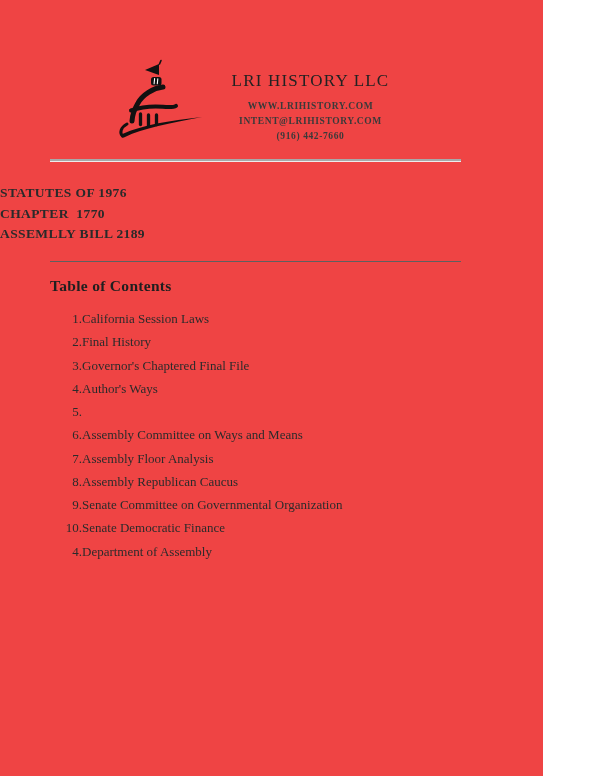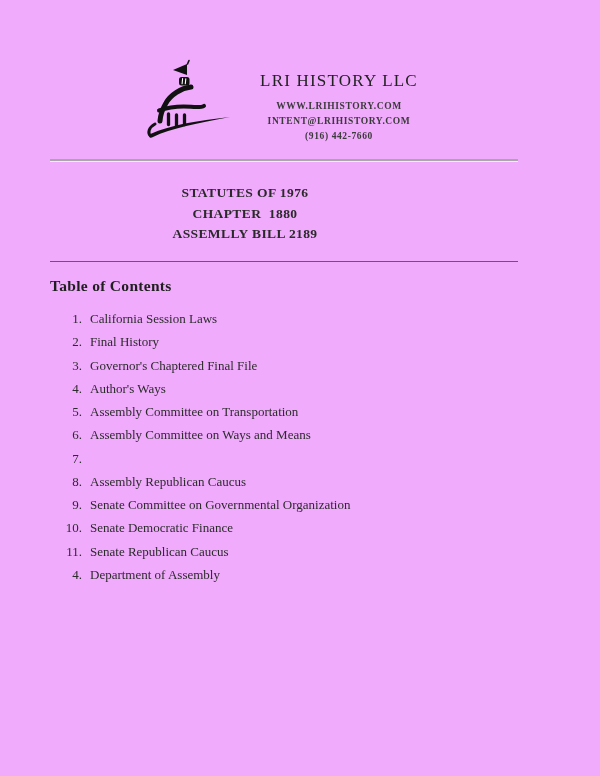--- a/index.html
+++ b/index.html
@@ -2,23 +2,23 @@
 <html><head>
 <meta charset="utf-8">
 <style>
   html, body {
     margin: 0;
     padding: 0;
     background: #ffffff;
   }
   .page {
     position: relative;
-    width: 600px;
+    width: 543px;
     height: 776px;
-    background: #f0abfc;
+    background: #ef4444;
     font-family: "Liberation Serif", "DejaVu Serif", serif;
     overflow: hidden;
   }
 
   
   .letterhead {
     display: flex;
     justify-content: center;
     align-items: flex-start;
     padding-top: 57px;
@@ -60,21 +60,21 @@
     border-top: 2px solid #a8a8a8;
     border-bottom: 1px solid #ededed;
   }
   .rule-dark {
     margin: 13px 82px 0 50px;
     border-top: 1px solid #5f5f5f;
   }
 
   
   .ref-block {
-    text-align: center;
+    text-align: left;
     margin: 21px 110px 16px 0;
     color: #2a2a2a;
   }
   .ref-line {
     font-weight: bold;
     font-size: 13.5px;
     line-height: 20.5px;
     letter-spacing: 0.4px;
     white-space: pre; 
   }
@@ -100,21 +100,20 @@
     font-size: 13px;
     color: #2b2b2b;
   }
   .toc-num {
     width: 32px;
     margin-left: 50px;
     text-align: right;
     flex: 0 0 auto;
   }
   .toc-label {
-    margin-left: 8px;
     white-space: nowrap;
     font-family: Liberation Serif, serif;
   }
 </style>
 </head>
 <body>
 
 <div class="page">
 
   <header class="letterhead">
@@ -147,21 +146,21 @@
       <div class="contact">WWW.LRIHISTORY.COM</div>
       <div class="contact">INTENT@LRIHISTORY.COM</div>
       <div class="contact">(916) 442-7660</div>
     </div>
   </header>
 
   <div class="rule rule-light"></div>
 
   <section class="ref-block">
     <div class="ref-line">STATUTES OF 1976</div>
-    <div class="ref-line">CHAPTER  1880</div>
+    <div class="ref-line">CHAPTER  1770</div>
     <div class="ref-line">ASSEMLLY BILL 2189</div>
   </section>
 
   <div class="rule rule-dark"></div>
 
   <h1 class="toc-heading">Table of Contents</h1>
 
   <ol class="toc-list">
     <li class="toc-item">
       <span class="toc-num">1.</span>
@@ -174,44 +173,40 @@
     <li class="toc-item">
       <span class="toc-num">3.</span>
       <span class="toc-label">Governor's Chaptered Final File</span>
     </li>
     <li class="toc-item">
       <span class="toc-num">4.</span>
       <span class="toc-label">Author's Ways</span>
     </li>
     <li class="toc-item">
       <span class="toc-num">5.</span>
-      <span class="toc-label">Assembly Committee on Transportation</span>
     </li>
     <li class="toc-item">
       <span class="toc-num">6.</span>
       <span class="toc-label">Assembly Committee on Ways and Means</span>
     </li>
     <li class="toc-item">
       <span class="toc-num">7.</span>
+      <span class="toc-label">Assembly Floor Analysis</span>
     </li>
     <li class="toc-item">
       <span class="toc-num">8.</span>
       <span class="toc-label">Assembly Republican Caucus</span>
     </li>
     <li class="toc-item">
       <span class="toc-num">9.</span>
       <span class="toc-label">Senate Committee on Governmental Organization</span>
     </li>
     <li class="toc-item">
       <span class="toc-num">10.</span>
       <span class="toc-label">Senate Democratic Finance</span>
     </li>
     <li class="toc-item">
-      <span class="toc-num">11.</span>
-      <span class="toc-label">Senate Republican Caucus</span>
-    </li>
-    <li class="toc-item">
       <span class="toc-num">4.</span>
       <span class="toc-label">Department of Assembly</span>
     </li>
   </ol>
 
 </div>
 
 </body></html>

